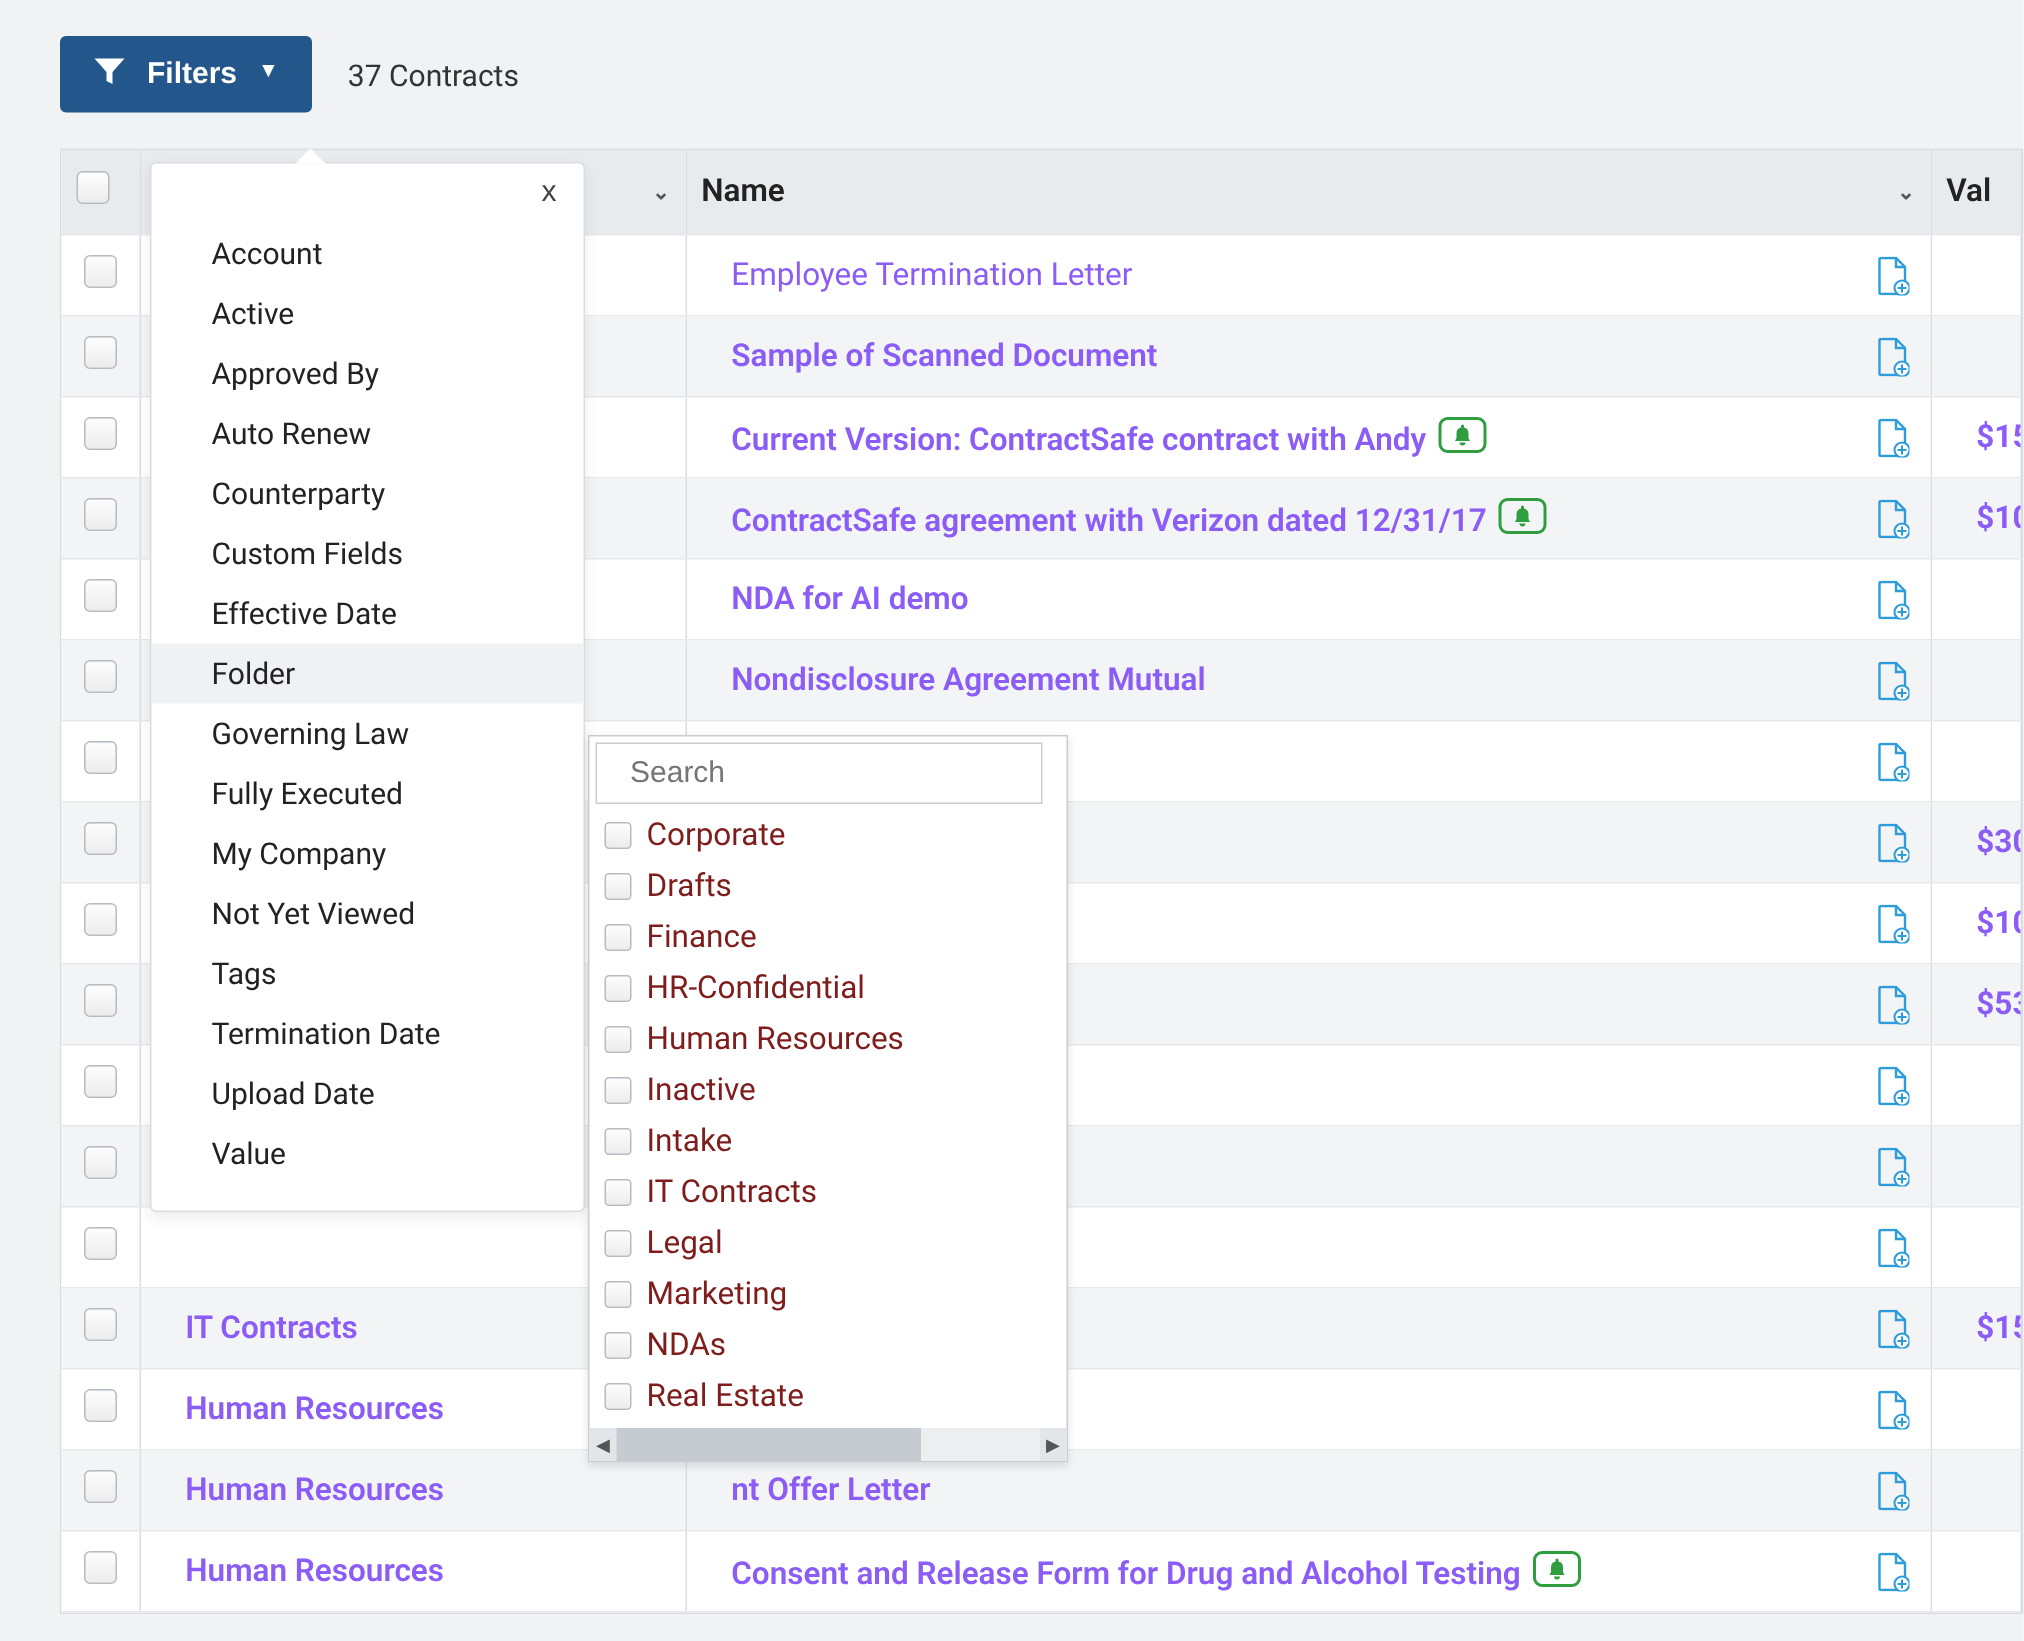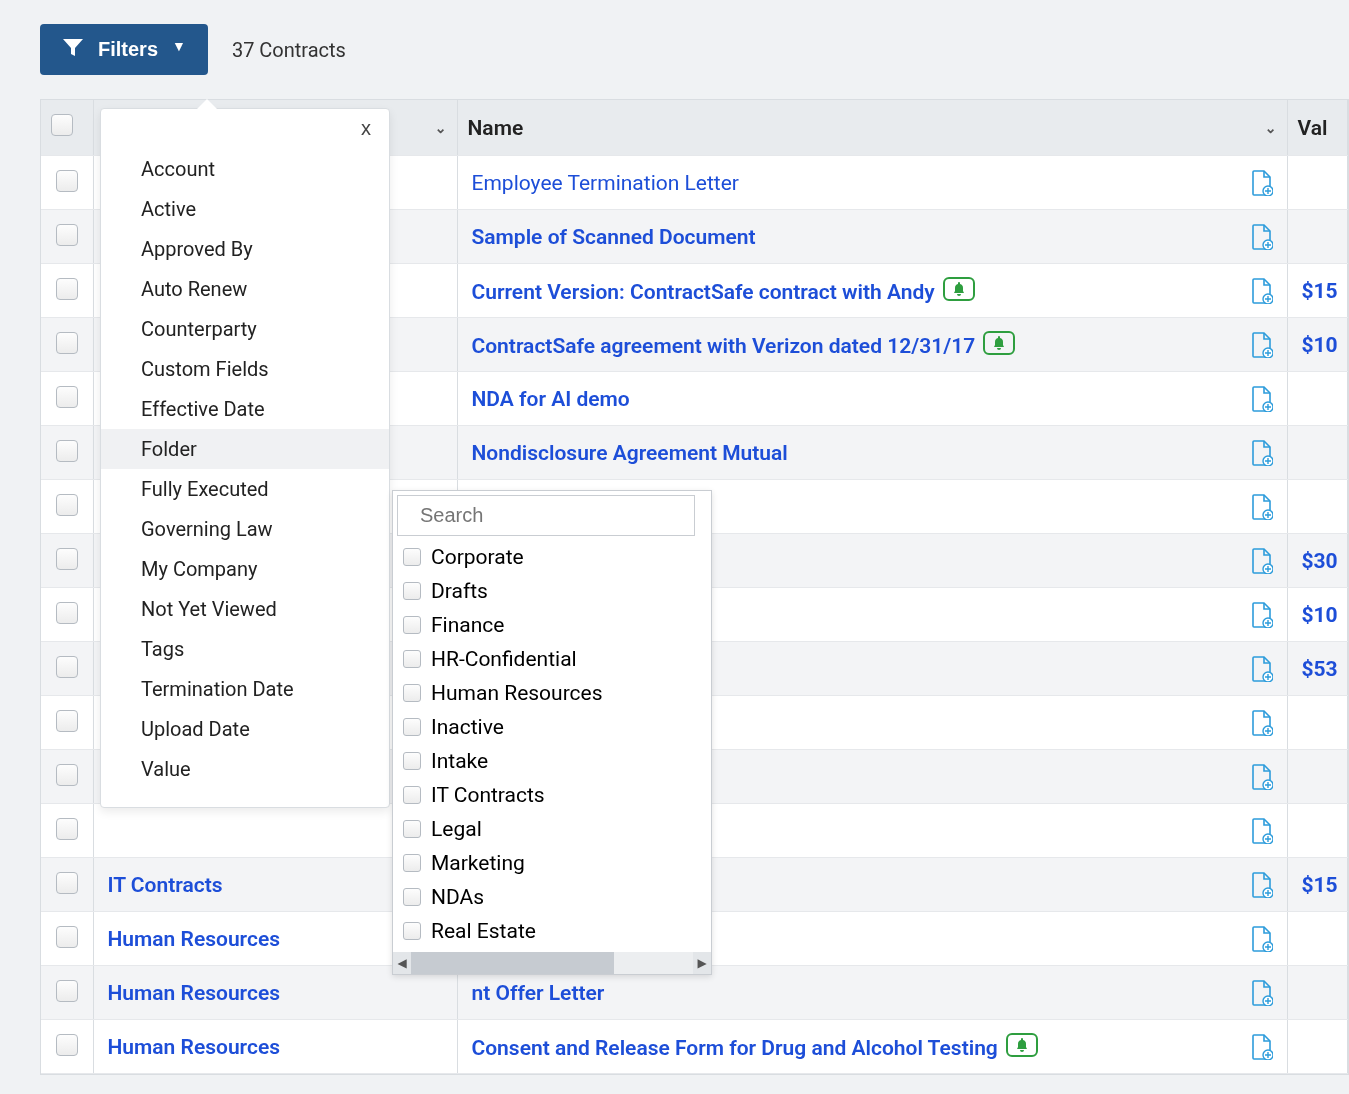--- a/index.html
+++ b/index.html
@@ -81,23 +81,23 @@
   
   td.cell-check { text-align:center; }
   .checkbox {
     width: 22px; height: 22px;
     border: 1px solid #b5bbc2;
     border-radius: 4px;
     background: linear-gradient(#fdfdfd,#ececec);
     display:inline-block;
   }
   td.cell-folder, td.cell-name, td.cell-value {
-    padding: 0 14px;
+    padding: 0 30px;
     font-size: 21px;
-    color: #1d4ed8;
+    color: #8b5cf6;
     white-space: nowrap;
     overflow: hidden;
   }
   td.cell-name.bold, td.cell-folder.bold { font-weight: 600; }
   td.cell-name { position: relative; padding-right: 50px; }
   td.cell-name .doc-icon {
     position: absolute;
     right: 14px;
     top: 50%;
     transform: translateY(-50%);
@@ -189,21 +189,21 @@
   .folder-scroll::-webkit-scrollbar-thumb { background:#b9bfc6; }
   .folder-scroll::-webkit-scrollbar-button {
     height:14px; background:#e8ebee;
   }
   .folder-item {
     display:flex;
     align-items:center;
     gap:10px;
     padding: 5px 0;
     font-size:21px;
-    color:#000000;
+    color:#7f1d1d;
   }
   .folder-item .cb {
     width:18px;height:18px;
     border:1px solid #b5bbc2;
     border-radius:3px;
     background:linear-gradient(#fdfdfd,#ececec);
     flex-shrink:0;
   }
   .hscroll {
     height: 22px;
@@ -512,22 +512,22 @@
   <button class="close-x">x</button>
   <ul class="filters-list" id="filters-list">
       <li>Account</li>
       <li>Active</li>
       <li>Approved By</li>
       <li>Auto Renew</li>
       <li>Counterparty</li>
       <li>Custom Fields</li>
       <li>Effective Date</li>
       <li class="active">Folder</li>
+      <li>Governing Law</li>
       <li>Fully Executed</li>
-      <li>Governing Law</li>
       <li>My Company</li>
       <li>Not Yet Viewed</li>
       <li>Tags</li>
       <li>Termination Date</li>
       <li>Upload Date</li>
       <li>Value</li>
     </ul>
 </div>
 
 <div class="folder-panel">

